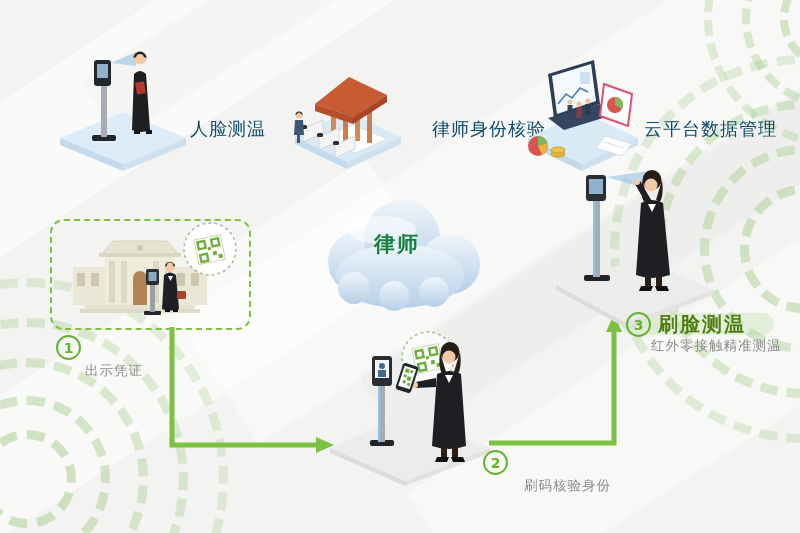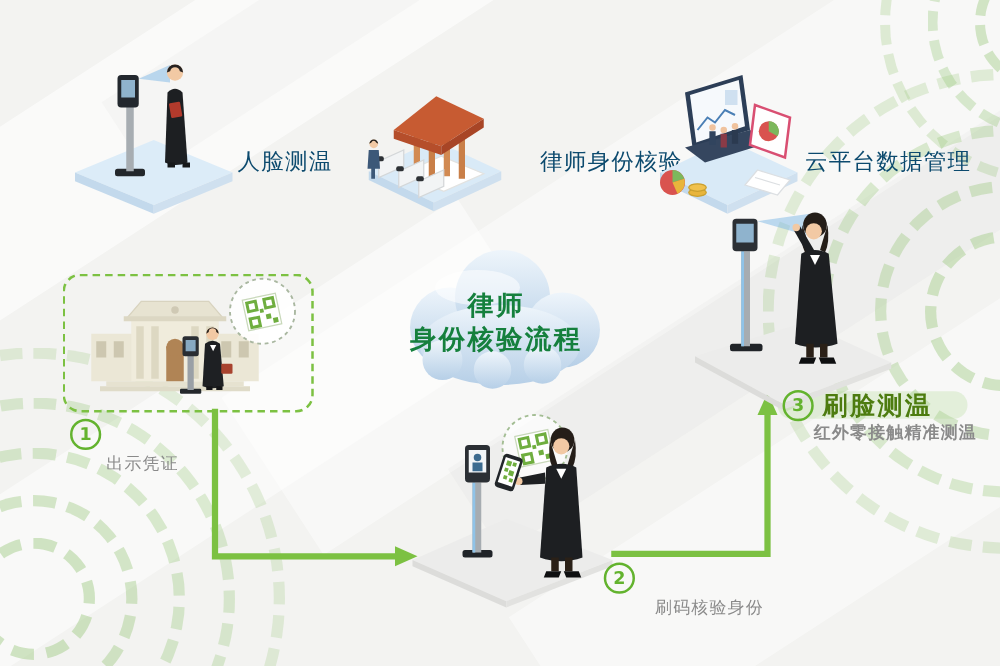--- a/index.html
+++ b/index.html
@@ -156,21 +156,20 @@
       <circle cx="148" cy="68" r="30"></circle>
       <ellipse cx="98" cy="80" rx="64" ry="32"></ellipse>
       <circle cx="52" cy="92" r="16"></circle>
       <circle cx="92" cy="100" r="15"></circle>
       <circle cx="132" cy="96" r="15"></circle>
     </g>
     <ellipse cx="80" cy="34" rx="34" ry="14" fill="rgba(255,255,255,.55)"></ellipse>
   </svg>
   <div class="cloud-text">
     <div>律师</div>
-    <div>身份核验流程</div>
   </div>
 
   <div class="dashed-box"></div>
   <svg style="left:55px;top:221px;" width="190" height="104" viewBox="0 0 190 104">
     <rect x="25" y="88" width="120" height="4" fill="#dfdbc8"></rect>
     <rect x="30" y="84" width="110" height="4" fill="#e6e2d0"></rect>
     <rect x="18" y="46" width="34" height="38" fill="#ebe7d6"></rect>
     <rect x="22" y="52" width="8" height="13" fill="#cdc7b0"></rect>
     <rect x="36" y="52" width="8" height="13" fill="#cdc7b0"></rect>
     <rect x="118" y="46" width="34" height="38" fill="#ebe7d6"></rect>
@@ -294,15 +293,15 @@
     <polygon points="100,49 108,49 104,57" fill="#ffffff"></polygon>
     <rect x="97" y="120" width="6" height="11" fill="#2a2017"></rect>
     <rect x="108" y="120" width="6" height="11" fill="#2a2017"></rect>
     <polygon points="93,131 105,131 103,136 91,136" fill="#0e0f10"></polygon>
     <polygon points="107,131 119,131 121,136 109,136" fill="#0e0f10"></polygon>
   </svg>
   <div class="step" style="left:626px;top:311px;">
     <span class="step-circle">3</span>
     <span class="step-title">刷脸测温</span>
   </div>
-  <div class="step-sub" style="left:651px;top:337px;font-weight:bold;">红外零接触精准测温</div>
+  <div class="step-sub" style="left:651px;top:337px;">红外零接触精准测温</div>
 
 </div>
 
 </body></html>

